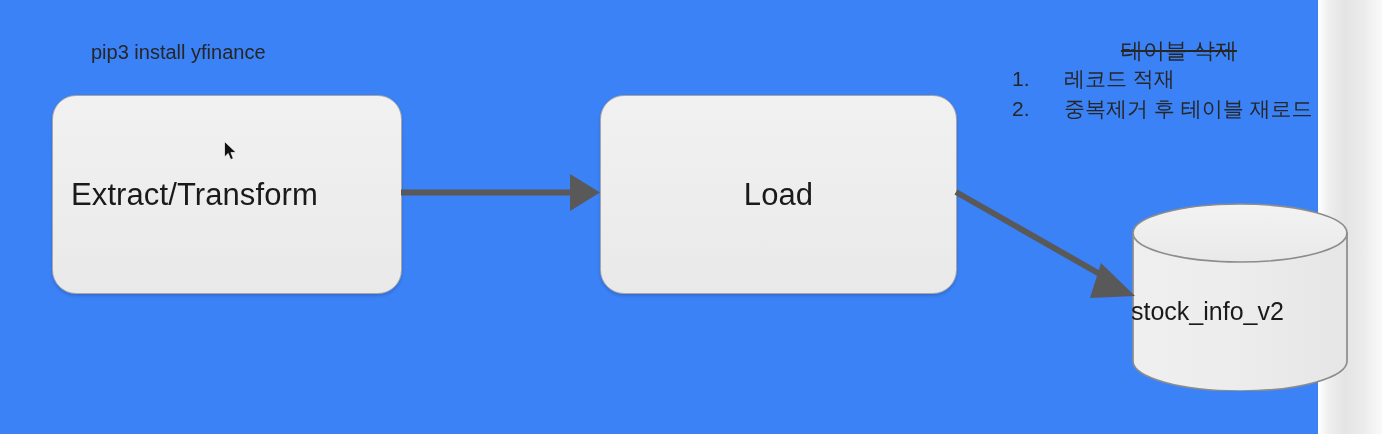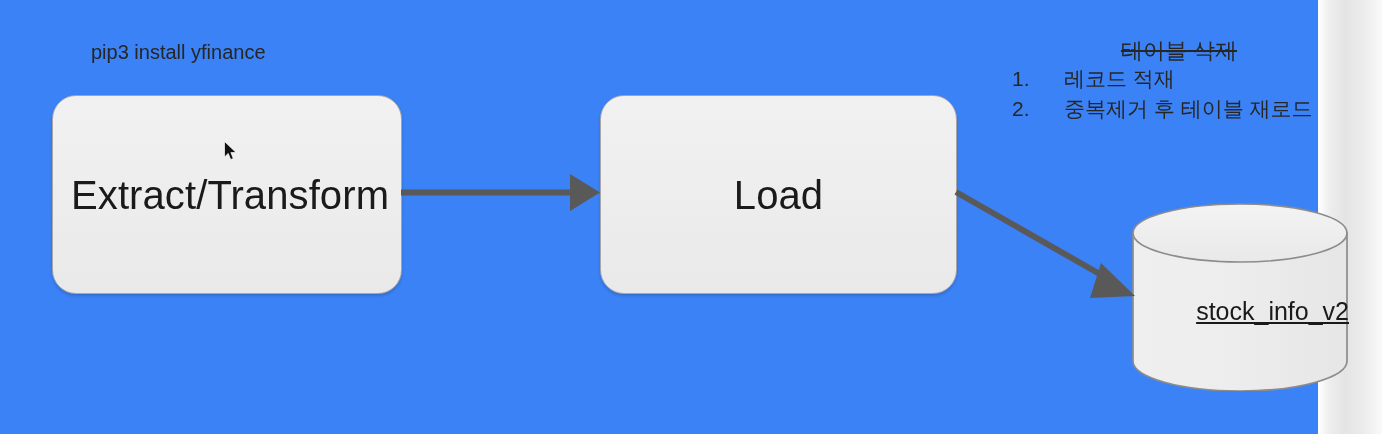--- a/index.html
+++ b/index.html
@@ -40,21 +40,21 @@
     background: linear-gradient(to bottom, #f1f1f1 0%, #ededed 55%, #e9e9e9 100%);
     border: 1.5px solid #a6a6a6;
     border-radius: 24px;
     box-shadow: 0 2px 3px rgba(0,0,0,0.16);
     display: flex;
     align-items: center;
   }
   .proc-label {
     width: 100%;
     text-align: center;
-    font-size: 40px;
+    font-size: 31px;
     color: #1a1a1a;
     letter-spacing: 0.1px;
     line-height: 1;
   }
   #box-extract {
     left: 52px;  top: 95px;  width: 348px;  height: 197px;
   }
   #box-extract .proc-label { text-align: left; padding-left: 18px; }
   #box-load {
     left: 600px; top: 95px;  width: 355px;  height: 197px;
@@ -67,25 +67,24 @@
     top: 203px;
     width: 218px;
     height: 188px;
   }
   #cylinder svg { display: block; }
   #cylinder-label {
     position: absolute;
     left: 0;
     top: 96px;
     width: 218px;
-    text-align: right;
+    text-align: left;
     font-size: 25px;
     color: #1a1a1a;
     line-height: 1;
-    text-decoration: underline;
   }
 
   
   .arrow-layer {
     position: absolute;
     left: 0; top: 0;
     width: 1382px; height: 434px;
     pointer-events: none;
   }
 

